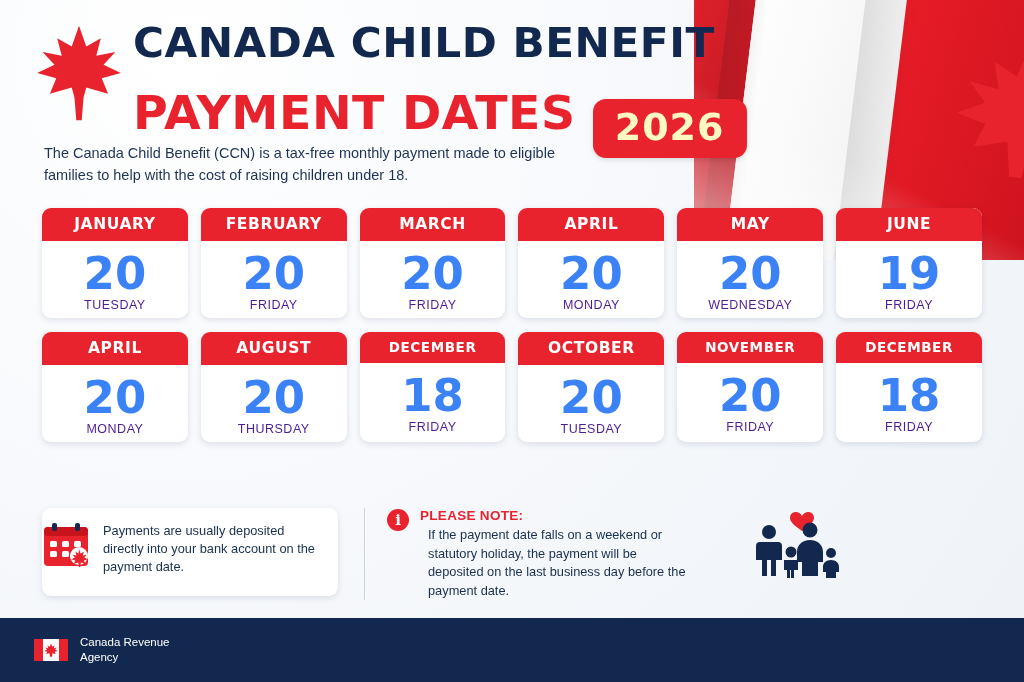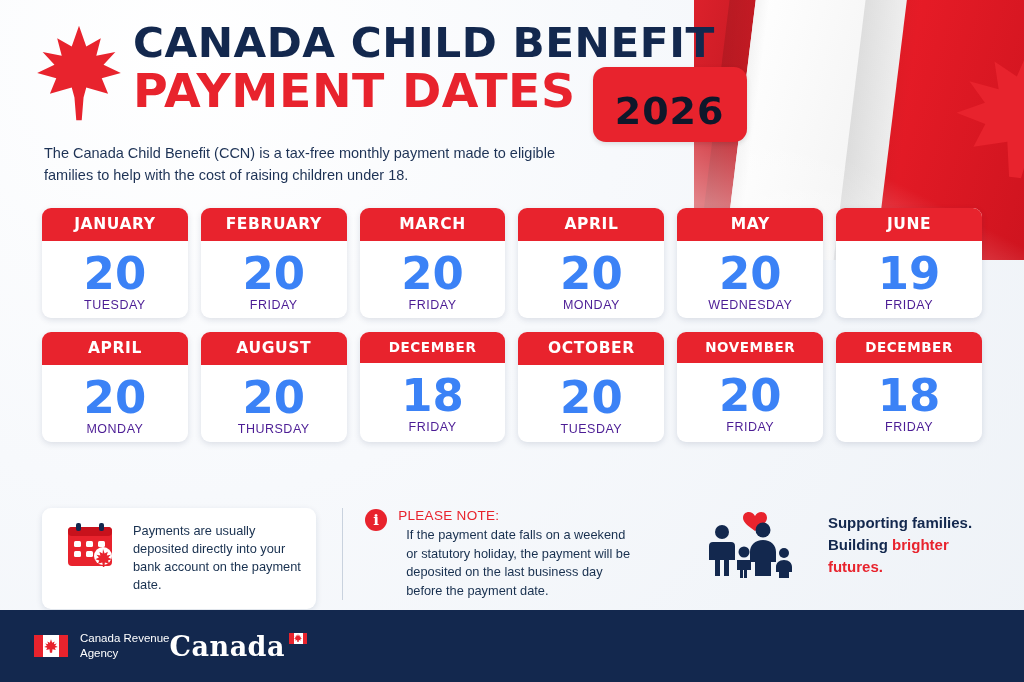--- a/index.html
+++ b/index.html
@@ -49,31 +49,32 @@
   
   .leaf-logo {
     position:absolute; left:33px; top:22px; width:92px; height:100px; color:#e8232d;
   }
   .title-block { position:absolute; left:133px; top:22px; }
   .title-1 {
     font-size:41px; font-weight:bold; letter-spacing:.5px;
     color:#13284e; line-height:1.06; font-family:"DejaVu Sans", sans-serif;
     transform:scaleX(1.03); transform-origin:left center;
   }
-  .row2 { display:flex; align-items:flex-start; gap:30px; margin-top:2px; }
+  .row2 { display:flex; align-items:center; gap:30px; margin-top:2px; }
   .title-2 {
     font-size:46px; font-weight:bold; letter-spacing:.5px;
     color:#e8232d; line-height:1.05; font-family:"DejaVu Sans", sans-serif;
     transform:scaleX(1.03); transform-origin:left center;
   }
   .year-badge {
-    background:#e8232d; color:#0f172a; border-radius:13px;
-    padding:22px 22px 9px 22px; font-size:38px; font-weight:bold;
+    background:#e8232d; color:#fef9c3; border-radius:13px;
+    padding:6px 22px 9px 22px; font-size:38px; font-weight:bold;
     letter-spacing:1px; font-family:"DejaVu Sans", sans-serif;
     box-shadow:0 2px 5px rgba(0,0,0,.12);
+    margin-top:32px;
   }
   .intro {
     position:absolute; left:44px; top:142px; width:520px;
     font-size:14.5px; line-height:1.55; color:#1d3255;
   }
 
   
   .grid {
     position:absolute; left:42px; top:208px;
     width:940px;
@@ -103,52 +104,52 @@
     font-size:12.5px; color:#4c1d95; letter-spacing:.5px;
     margin-top:-2px;
   }
 
   
   .notes { position:absolute; left:42px; top:508px; width:940px; height:100px;
     display:flex; align-items:flex-start; }
   .note-box {
     width:296px; background:#fff; border-radius:9px;
     box-shadow:0 2px 6px rgba(20,40,80,.12);
-    padding:14px 14px 14px 24px;
-    display:flex; gap:19px; align-items:flex-start;
+    padding:14px 14px 14px 0;
+    display:flex; gap:13px; align-items:flex-start;
     min-height:88px;
   }
   .note-text { font-size:12.8px; line-height:1.42; color:#18304f; }
   .divider {
     width:1px; background:#c9d2de; height:92px; margin:0 22px 0 26px;
   }
   .please {
     width:300px; display:flex; gap:11px; align-items:flex-start;
   }
   .info-icon {
     width:22px; height:22px; border-radius:50%; background:#e8232d;
     color:#fff; font-weight:bold; font-size:15px;
     display:flex; align-items:center; justify-content:center;
     flex:0 0 22px; margin-top:1px; font-family:"DejaVu Serif", serif;
   }
   .please-title {
-    color:#e8232d; font-weight:normal; font-size:13.5px; letter-spacing:.3px;
+    color:#e8232d; font-weight:bold; font-size:13.5px; letter-spacing:.3px;
     margin-bottom:3px;
   }
   .please-body { font-size:12.8px; line-height:1.45; color:#18304f;margin-left:8px; }
 
   .family { margin-left:60px; display:flex; align-items:center; gap:18px; }
   .tagline { font-size:15px; line-height:1.45; color:#13284e; font-weight:bold; }
   .tagline .hl { color:#e8232d; }
 
   
   .bottom {
-    position:absolute; left:0; bottom:0; width:1024px; height:72px;
+    position:absolute; left:0; bottom:0; width:1024px; height:64px;
     background:#13284e; display:flex; align-items:center;
-    justify-content:flex-start; padding:0 34px;
+    justify-content:space-between; padding:0 34px;
   }
   .cra { display:flex; align-items:center; gap:12px; }
   .cra-flag {
     width:34px; height:22px; background:#fff; position:relative;
     display:flex;
   }
   .cra-flag i { display:block; width:9px; height:100%; background:#e8232d; }
   .cra-flag .mid { flex:1; background:#fff; position:relative; }
   .cra-flag .mid svg { position:absolute; left:50%; top:50%; transform:translate(-50%,-50%); }
   .cra-text { color:#fff; font-size:11.5px; line-height:1.3; }
@@ -318,51 +319,35 @@
             <path d="M13 34 h18 a4 4 0 0 1 4 4 v14 h-6 v16 h-5 v-16 h-4 v16 h-5 v-16 h-6 v-14 a4 4 0 0 1 4 -4z"></path>
             <circle cx="44" cy="44" r="5.5"></circle>
             <path d="M37 52 h14 v10 h-4 v8 h-3 v-8 h-1 v8 h-3 v-8 h-3z"></path>
             <circle cx="63" cy="22" r="7.5"></circle>
             <path d="M63 32 c8 0 13 5 13 12 l0 10 h-5 v14 h-16 v-14 h-5 l0 -10 c0 -7 5 -12 13 -12z"></path>
             <circle cx="84" cy="45" r="5"></circle>
             <path d="M84 52 c5 0 8 3 8 7 l0 5 h-3 v6 h-10 v-6 h-3 l0 -5 c0 -4 3 -7 8 -7z"></path>
           </g>
         </svg>
       </span>
-      <div class="tagline">
-        <div>Supporting families.</div>
-        <div><span>Building </span><span class="hl">brighter futures.</span></div>
-      </div>
     </div>
 
   </div>
 
   <div class="bottom">
     <div class="cra">
       <div class="cra-flag">
         <i></i>
         <div class="mid">
           <svg viewBox="0 0 20 20" width="15" height="15" aria-hidden="true">
             <path fill="#e8232d" d="M10 1 L11.6 5.6 L14.8 4 L13.8 7.6 L17.8 6.8 L15.4 9.4 L19 11.2 L15 12.2 L16.4 15.4 L12 14.2 L11.4 19 L8.6 19 L8 14.2 L3.6 15.4 L5 12.2 L1 11.2 L4.6 9.4 L2.2 6.8 L6.2 7.6 L5.2 4 L8.4 5.6 Z"></path>
           </svg>
         </div>
         <i></i>
       </div>
       <div class="cra-text">
         <div>Canada Revenue</div>
         <div>Agency</div>
       </div>
     </div>
-    <div class="canada-word">
-      <span>Canada</span>
-      <span class="mini-flag">
-        <i></i>
-        <span class="m" style="background:#fff;">
-          <svg viewBox="0 0 20 20" width="9" height="9" style="position:absolute;left:50%;top:50%;transform:translate(-50%,-50%);" aria-hidden="true">
-            <path fill="#e8232d" d="M10 1 L11.6 5.6 L14.8 4 L13.8 7.6 L17.8 6.8 L15.4 9.4 L19 11.2 L15 12.2 L16.4 15.4 L12 14.2 L11.4 19 L8.6 19 L8 14.2 L3.6 15.4 L5 12.2 L1 11.2 L4.6 9.4 L2.2 6.8 L6.2 7.6 L5.2 4 L8.4 5.6 Z"></path>
-          </svg>
-        </span>
-        <i></i>
-      </span>
-    </div>
   </div>
 
 </div>
 
 </body></html>

